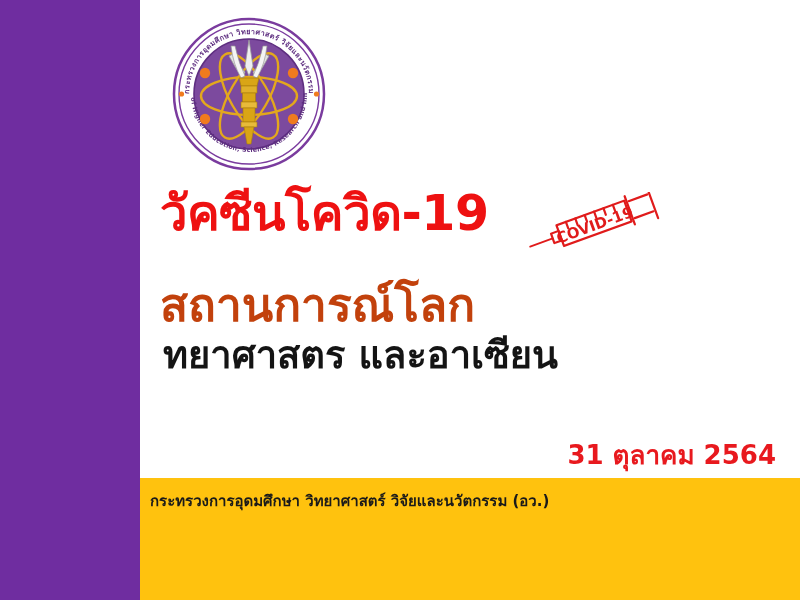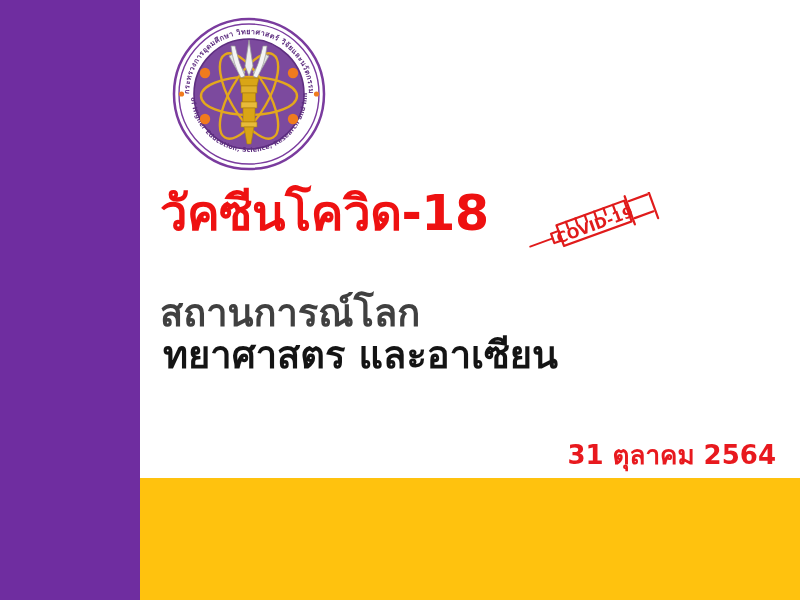--- a/index.html
+++ b/index.html
@@ -67,24 +67,24 @@
     left: 520px;
     top: 192px;
     width: 150px;
     height: 62px;
   }
   .syringe-svg { display: block; width: 150px; height: 62px; }
 
   .title-sub1 {
     position: absolute;
     left: 160px;
-    top: 293px;
-    font-size: 38px;
-    font-weight: bold;
-    color: #404040;
+    top: 280px;
+    font-size: 46px;
+    font-weight: bold;
+    color: #c2410c;
     white-space: nowrap;
     line-height: 1.1;
   }
   .title-sub2 {
     position: absolute;
     left: 163px;
     top: 335px;
     font-size: 38px;
     font-weight: bold;
     color: #141414;
@@ -178,21 +178,21 @@
         <rect x="70" y="70" width="16" height="7" fill="#E0B02A" stroke="#A87C0C" stroke-width="0.6"></rect>
         <rect x="71.5" y="77" width="13" height="9" fill="#D9A516" stroke="#A87C0C" stroke-width="0.6"></rect>
         <rect x="70" y="86" width="16" height="6" fill="#E8BB3A" stroke="#A87C0C" stroke-width="0.6"></rect>
         <rect x="72" y="92" width="12" height="14" fill="#D9A516" stroke="#A87C0C" stroke-width="0.6"></rect>
         <rect x="70" y="106" width="16" height="5" fill="#E8BB3A" stroke="#A87C0C" stroke-width="0.6"></rect>
         <path d="M73 111 L83 111 L80 128 L76 128 Z" fill="#D9A516" stroke="#A87C0C" stroke-width="0.6"></path>
       </g>
     </svg>
   </div>
 
-  <div class="title-main">วัคซีนโควิด-18</div>
+  <div class="title-main">วัคซีนโควิด-19</div>
 
   <div class="syringe-wrap">
     <svg class="syringe-svg" viewBox="0 0 150 62" xmlns="http://www.w3.org/2000/svg">
       <g transform="rotate(-20 75 31)" fill="none" stroke="#E01B1B" stroke-width="2.2" stroke-linejoin="round" stroke-linecap="round">
 
         <line x1="6" y1="31" x2="30" y2="31" stroke-width="1.8"></line>
 
         <path d="M30 26 L38 26 L38 36 L30 36 Z"></path>
 
         <rect x="38" y="20" width="72" height="22"></rect>
@@ -214,16 +214,17 @@
       </g>
     </svg>
   </div>
 
   <div class="title-sub1">สถานการณ์โลก</div>
   <div class="title-sub2">ทยาศาสตร และอาเซียน</div>
 
   <div class="date-line">31 ตุลาคม 2564</div>
 
   <div class="footer-credit">
+    <div>กระทรวงการอุดมศึกษา วิทยาศาสตร์ วิจัยและนวัตกรรม (อว.)</div>
   </div>
 
 
 </div>
 
 </body></html>

